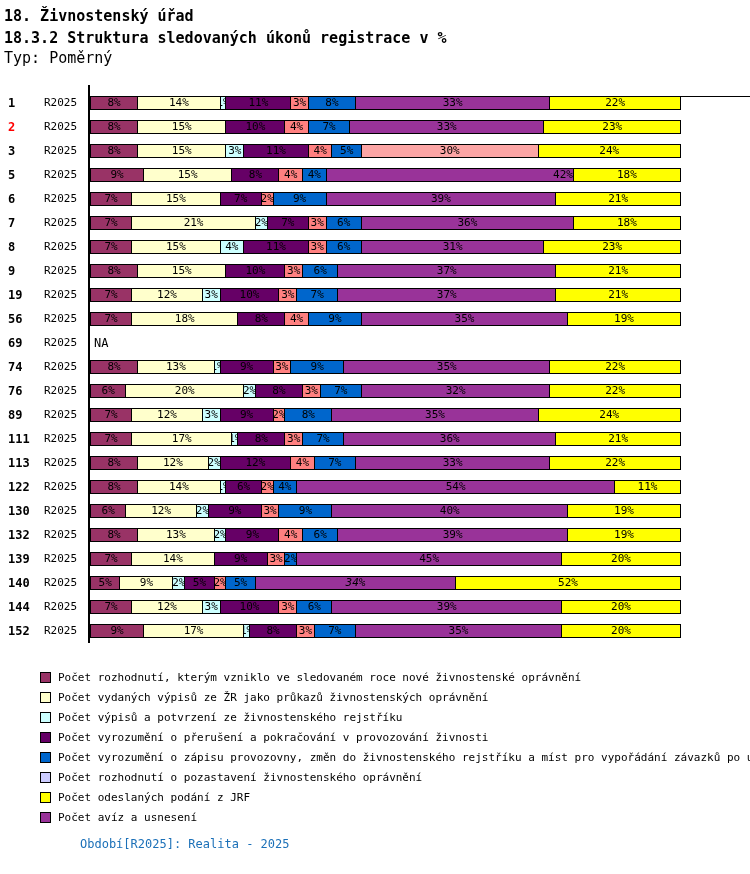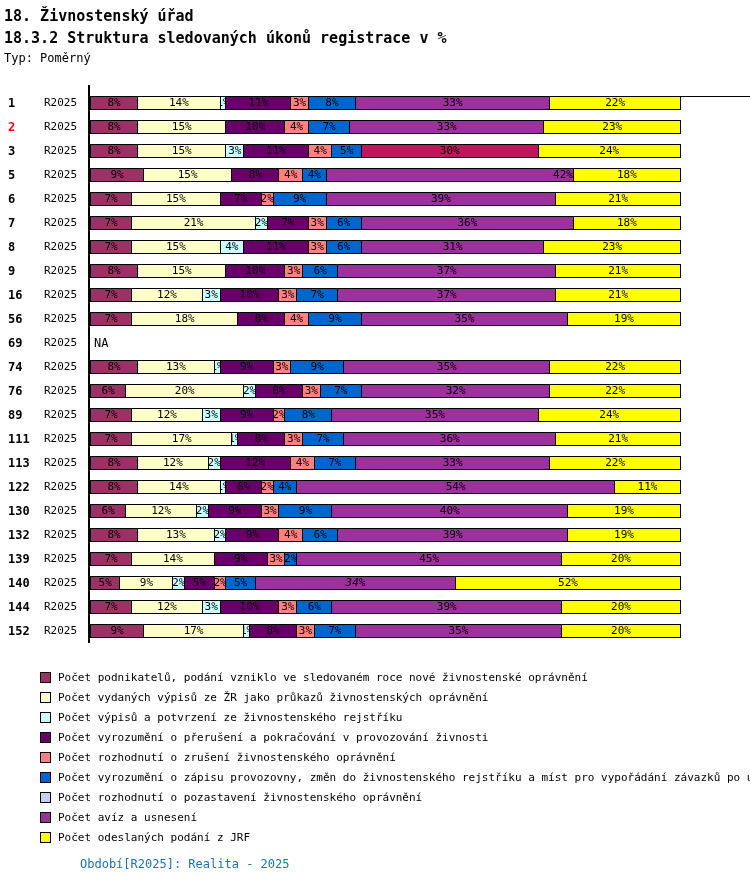--- a/index.html
+++ b/index.html
@@ -2,21 +2,21 @@
 <html><head>
 <meta charset="utf-8">
 <style>
   html,body{margin:0;padding:0}
   body{
     width:750px;height:874px;background:#fff;color:#000;overflow:hidden;
     font-family:"DejaVu Sans Mono","Liberation Mono",monospace;
   }
   .header{padding:5px 0 0 4px}
   .title{font-weight:bold;font-size:15px;line-height:22px;white-space:nowrap}
-  .type-label{font-size:12px;line-height:14px;margin-top:2px}
+  .type-label{font-size:15px;line-height:14px;margin-top:2px}
 
   .chart{position:relative;margin-top:26px;width:750px}
   .axis-line{position:absolute;left:88px;top:-6px;width:2px;height:558px;background:#000}
   .top-line{position:absolute;top:5px;left:681px;width:69px;height:1px;background:#000}
 
   .row{position:relative;height:24px}
   .row-id{position:absolute;left:8px;top:4px;font-weight:bold;font-size:12px;line-height:16px}
   .row-period{position:absolute;left:44px;top:5px;font-size:11px;line-height:14px}
   .row-na{position:absolute;left:94px;top:5px;font-size:12px;line-height:14px}
 
@@ -125,21 +125,21 @@
           </div>
           <div class="seg" style="width: 11%; background: rgb(102, 0, 102);">
             <span>11%</span>
           </div>
           <div class="seg" style="width: 4%; background: rgb(255, 128, 128);">
             <span>4%</span>
           </div>
           <div class="seg" style="width: 5%; background: rgb(0, 102, 204);">
             <span>5%</span>
           </div>
-          <div class="seg" style="width: 30%; background: #be185d; text-align: right;">
+          <div class="seg" style="width: 30%; background: #fca5a5; text-align: right;">
             <span>30%</span>
           </div>
           <div class="seg" style="width: 24%; background: rgb(255, 255, 0);">
             <span>24%</span>
           </div>
         </div>
       </div>
       <div class="row">
         <span class="row-id">5</span>
         <span class="row-period">R2025</span>
@@ -275,21 +275,21 @@
           </div>
           <div class="seg" style="width: 37%; background: rgb(153, 51, 153);">
             <span>37%</span>
           </div>
           <div class="seg" style="width: 21%; background: rgb(255, 255, 0);">
             <span>21%</span>
           </div>
         </div>
       </div>
       <div class="row">
-        <span class="row-id">16</span>
+        <span class="row-id">19</span>
         <span class="row-period">R2025</span>
         <div class="bar">
           <div class="seg" style="width: 7%; background: rgb(153, 51, 102);">
             <span>7%</span>
           </div>
           <div class="seg" style="width: 12%; background: rgb(255, 255, 204);">
             <span>12%</span>
           </div>
           <div class="seg" style="width: 3%; background: rgb(204, 255, 255);">
             <span>3%</span>
@@ -699,49 +699,45 @@
             <span>20%</span>
           </div>
         </div>
       </div>
     </div>
 </div>
 
 <div class="legend" id="legend">
     <div class="legend-item">
       <span class="legend-swatch" style="background: rgb(153, 51, 102);"></span>
-      <span class="legend-text">Počet podnikatelů, podání vzniklo ve sledovaném roce nové živnostenské oprávnění</span>
+      <span class="legend-text">Počet rozhodnutí, kterým vzniklo ve sledovaném roce nové živnostenské oprávnění</span>
     </div>
     <div class="legend-item">
       <span class="legend-swatch" style="background: rgb(255, 255, 204);"></span>
       <span class="legend-text">Počet vydaných výpisů ze ŽR jako průkazů živnostenských oprávnění</span>
     </div>
     <div class="legend-item">
       <span class="legend-swatch" style="background: rgb(204, 255, 255);"></span>
       <span class="legend-text">Počet výpisů a potvrzení ze živnostenského rejstříku</span>
     </div>
     <div class="legend-item">
       <span class="legend-swatch" style="background: rgb(102, 0, 102);"></span>
       <span class="legend-text">Počet vyrozumění o přerušení a pokračování v provozování živnosti</span>
     </div>
     <div class="legend-item">
-      <span class="legend-swatch" style="background: rgb(255, 128, 128);"></span>
-      <span class="legend-text">Počet rozhodnutí o zrušení živnostenského oprávnění</span>
-    </div>
-    <div class="legend-item">
       <span class="legend-swatch" style="background: rgb(0, 102, 204);"></span>
       <span class="legend-text">Počet vyrozumění o zápisu provozovny, změn do živnostenského rejstříku a míst pro vypořádání závazků po ukončení pr</span>
     </div>
     <div class="legend-item">
       <span class="legend-swatch" style="background: rgb(204, 204, 255);"></span>
       <span class="legend-text">Počet rozhodnutí o pozastavení živnostenského oprávnění</span>
     </div>
     <div class="legend-item">
+      <span class="legend-swatch" style="background: rgb(255, 255, 0);"></span>
+      <span class="legend-text">Počet odeslaných podání z JRF</span>
+    </div>
+    <div class="legend-item">
       <span class="legend-swatch" style="background: rgb(153, 51, 153);"></span>
       <span class="legend-text">Počet avíz a usnesení</span>
     </div>
-    <div class="legend-item">
-      <span class="legend-swatch" style="background: rgb(255, 255, 0);"></span>
-      <span class="legend-text">Počet odeslaných podání z JRF</span>
-    </div>
   </div>
 
 <div class="footer" id="footer" style="color: rgb(27, 112, 184);">Období[R2025]: Realita - 2025</div>
 
 </body></html>

